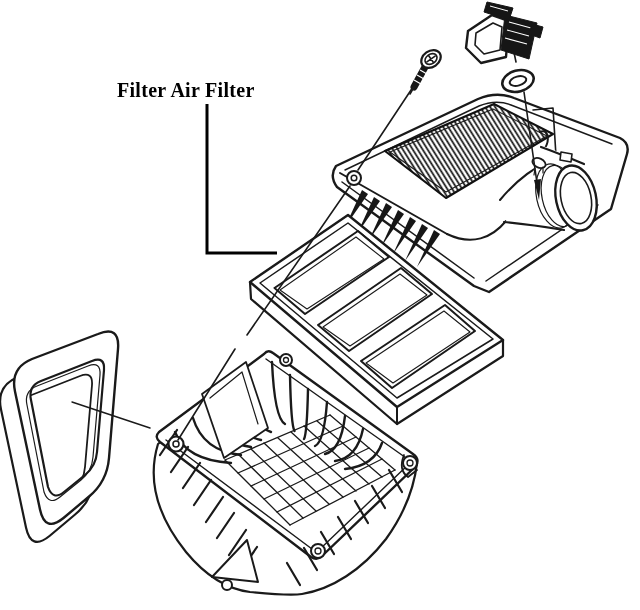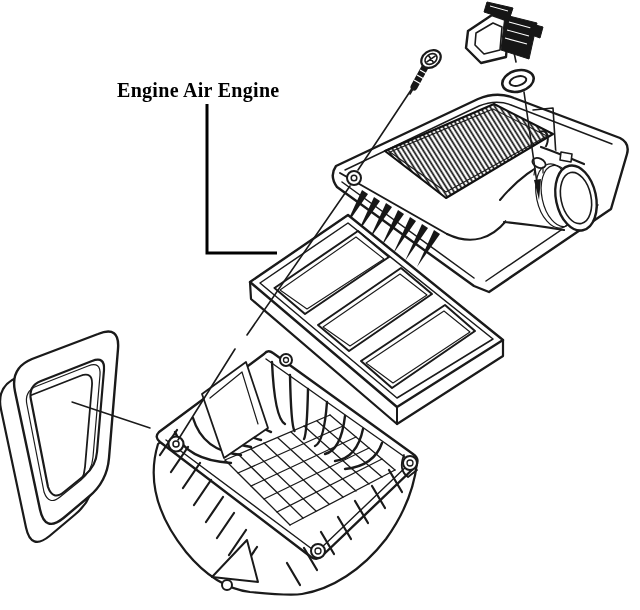--- a/index.html
+++ b/index.html
@@ -179,14 +179,14 @@
     <path class="dk" d="M505,15 L537,23 L529,59 L501,50 Z"></path>
     <path d="M509,22 L531,28 M507,30 L529,36 M505,38 L527,44" stroke="#ffffff" stroke-width="1.1"></path>
     <path class="dk" d="M487,2 L513,8 L509,20 L484,12 Z"></path>
     <path d="M490,6 L508,11" stroke="#ffffff" stroke-width="1"></path>
     <path class="dk" d="M532,24 L543,27 L540,38 L529,34 Z"></path>
   </g>
 
   <path d="M207,104 L207,253 L277,253" stroke="#000000" stroke-width="3" fill="none"></path>
 </svg>
 
-<div class="diagram-label">Engine Air Engine</div>
+<div class="diagram-label">Filter Air Filter</div>
 </div>
 
 </body></html>

